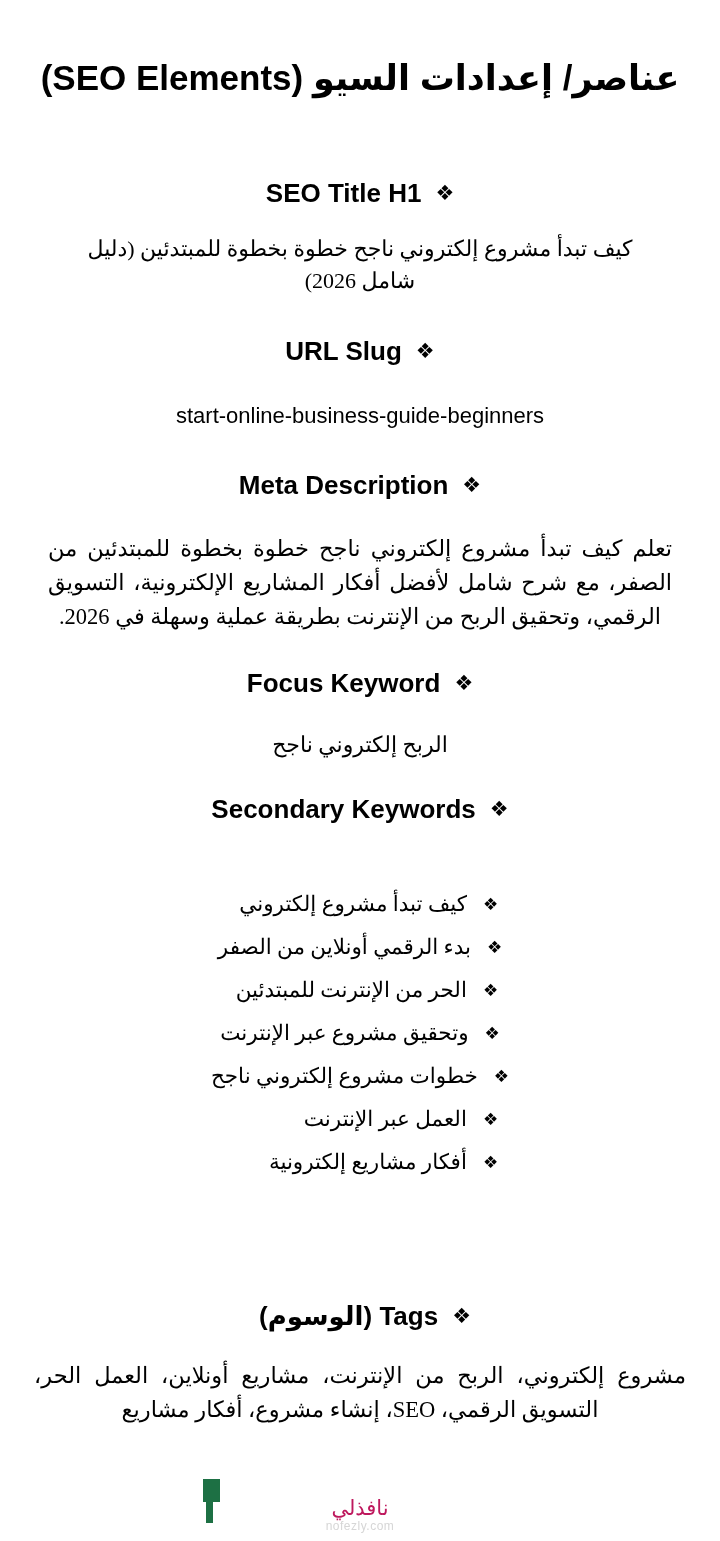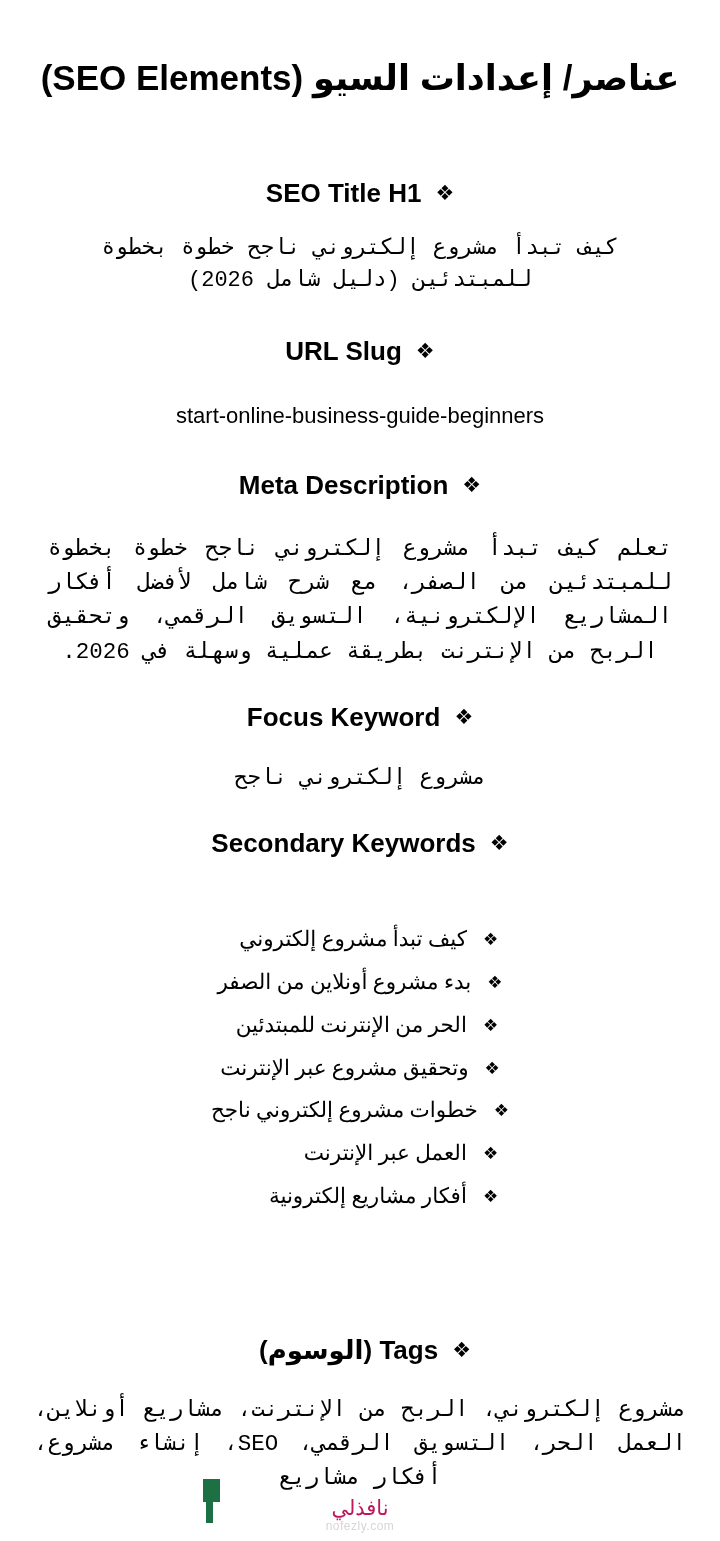--- a/index.html
+++ b/index.html
@@ -65,21 +65,21 @@
     margin-right: 14px;
   }
   .section-heading .heading-text.rtl-mixed {
     direction: rtl;
     margin-left: 10px;
   }
 
   
   .value {
     text-align: center;
-    font-family: Liberation Mono, monospace;
+    font-family: Liberation Serif, serif;
     font-size: 22px;
     line-height: 1.45;
     direction: rtl;
   }
   .value.ltr {
     direction: ltr;
     font-family: "Liberation Sans", "DejaVu Sans", sans-serif;
     font-size: 22px;
   }
   .value.justified {
@@ -215,36 +215,36 @@
     <div class="value justified">تعلم كيف تبدأ مشروع إلكتروني ناجح خطوة بخطوة للمبتدئين من الصفر، مع شرح شامل لأفضل أفكار المشاريع الإلكترونية، التسويق الرقمي، وتحقيق الربح من الإنترنت بطريقة عملية وسهلة في 2026.</div>
   </div>
 
   <div style="height:32px;"></div>
 
   <div class="section">
     <div class="section-heading">
       <span class="bullet">❖</span><span class="heading-text">Focus Keyword</span>
     </div>
     <div style="height:30px;"></div>
-    <div class="value">مشروع إلكتروني ناجح</div>
+    <div class="value">الربح إلكتروني ناجح</div>
   </div>
 
   <div style="height:32px;"></div>
 
   <div class="section">
     <div class="section-heading">
       <span class="bullet">❖</span><span class="heading-text">Secondary Keywords</span>
     </div>
     <div class="gap-before-list"></div>
     <ul class="keyword-list">
       <li>
         <span class="kw-bullet">❖</span><span class="kw-text">كيف تبدأ مشروع إلكتروني</span>
       </li>
       <li>
-        <span class="kw-bullet">❖</span><span class="kw-text">بدء مشروع أونلاين من الصفر</span>
+        <span class="kw-bullet">❖</span><span class="kw-text">بدء الرقمي أونلاين من الصفر</span>
       </li>
       <li>
         <span class="kw-bullet">❖</span><span class="kw-text">الحر من الإنترنت للمبتدئين</span>
       </li>
       <li>
         <span class="kw-bullet">❖</span><span class="kw-text">وتحقيق مشروع عبر الإنترنت</span>
       </li>
       <li>
         <span class="kw-bullet">❖</span><span class="kw-text">خطوات مشروع إلكتروني ناجح</span>
       </li>

